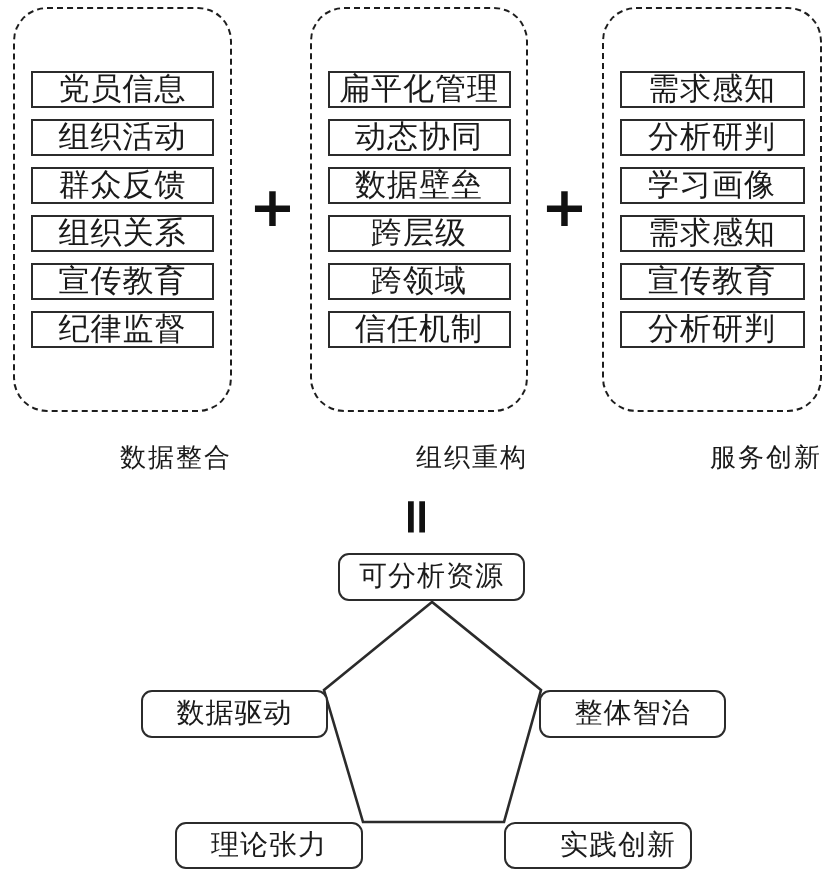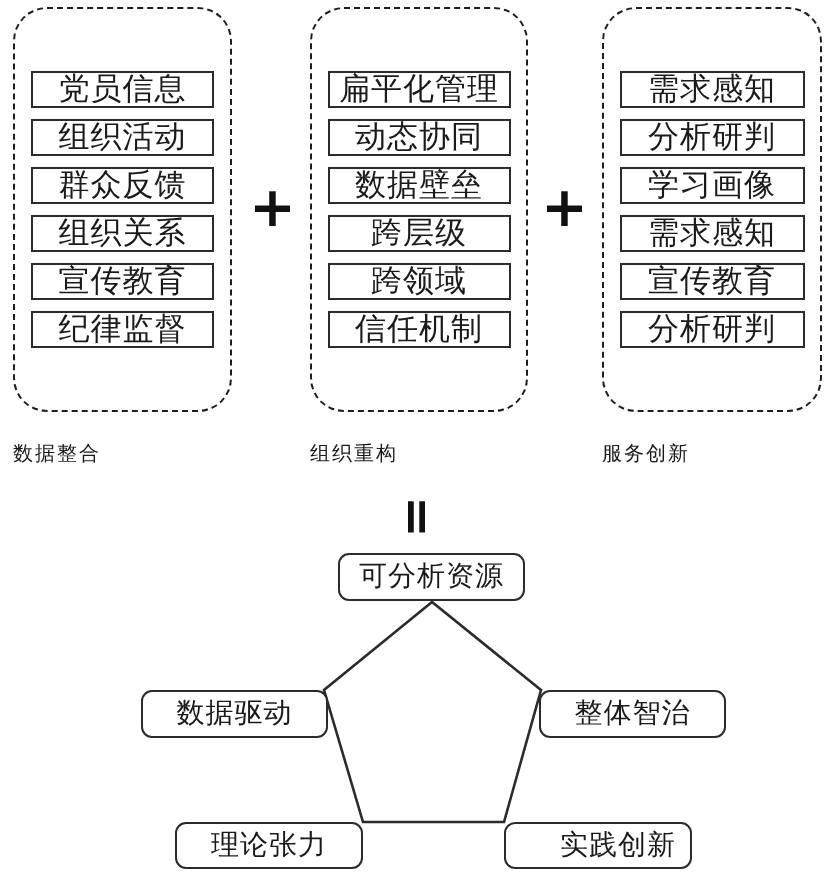--- a/index.html
+++ b/index.html
@@ -70,24 +70,24 @@
     line-height: 1;
     user-select: none;
   }
   .plus.p1 { left: 249px; top: 179px; }
   .plus.p2 { left: 541px; top: 179px; }
 
   
   .caption {
     position: absolute;
     top: 440px;
-    font-size: 20px;
+    font-size: 26px;
     color: #1a1a1a;
     letter-spacing: 2px;
-    text-align: left;
+    text-align: right;
     white-space: nowrap;
   }
   .caption.c0 { left: 13px;  width: 219px; }
   .caption.c1 { left: 310px; width: 218px; }
   .caption.c2 { left: 602px; width: 220px; }
 
   
   .equals {
     position: absolute;
     left: 396px;

